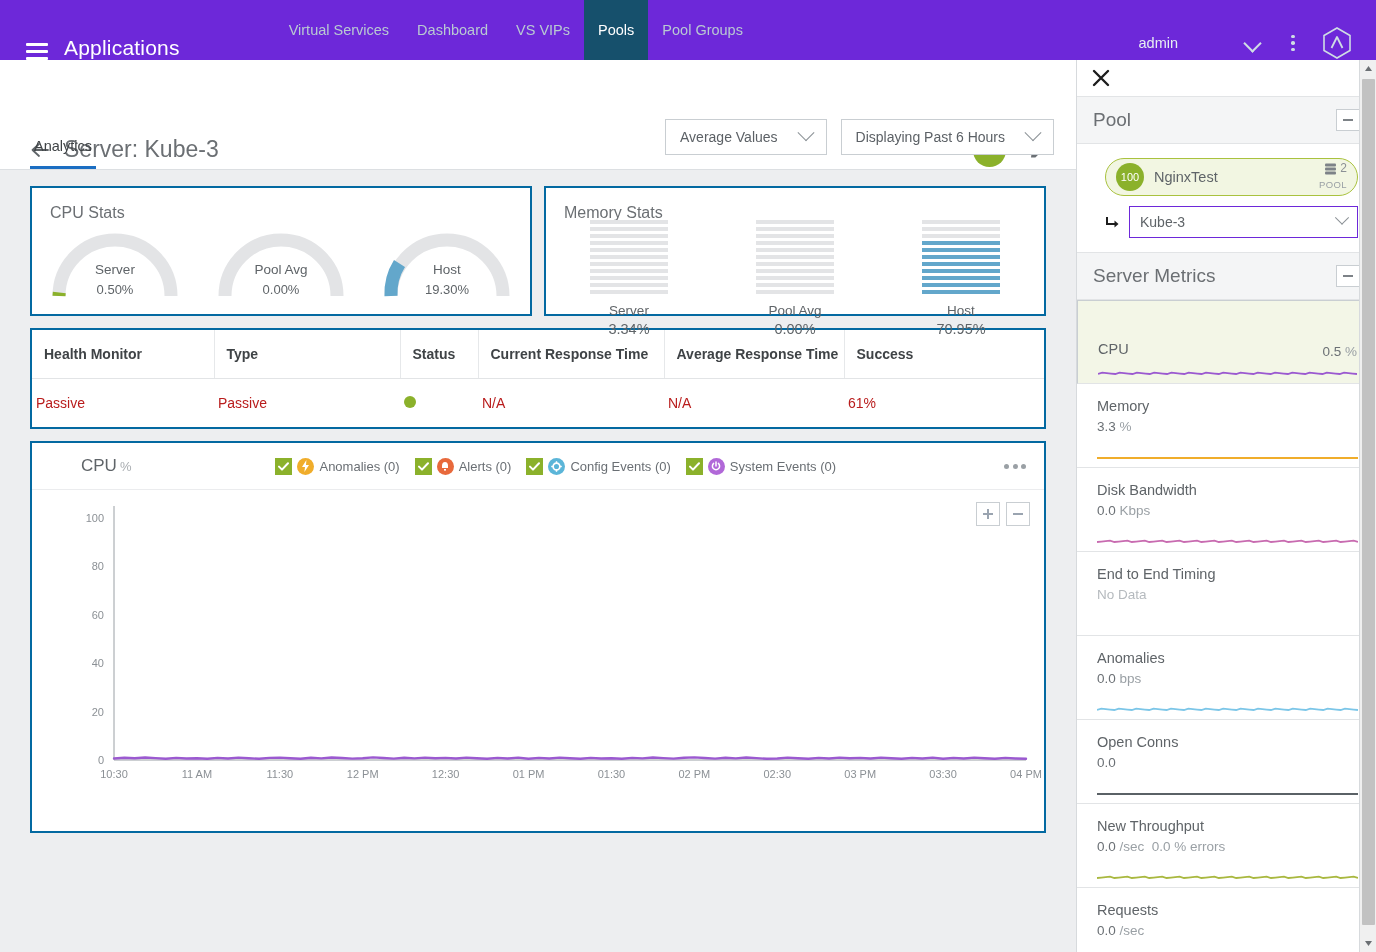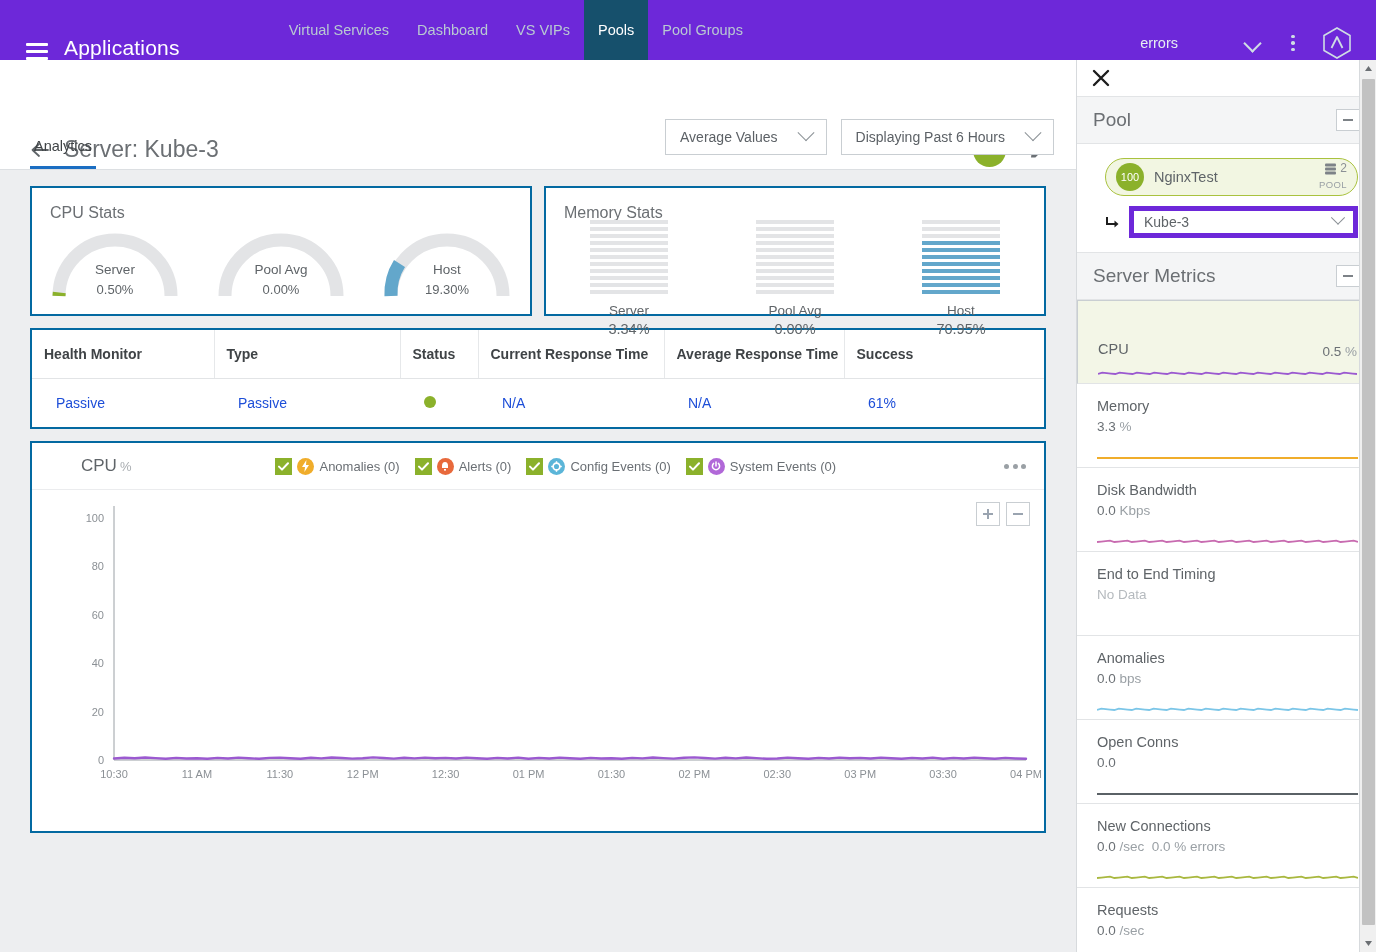--- a/index.html
+++ b/index.html
@@ -92,21 +92,21 @@
   .mem-val { font-size: 14.5px; color: #5f6468; margin-top: 3px; }
 
   
   .tbl-card { margin-top: 12px; }
   table { width: 100%; border-collapse: collapse; }
   th {
     text-align: left; font-size: 14px; color: #3f4346; font-weight: 700;
     padding: 16px 0 16px 12px; border-bottom: 1px solid #e2e4e6; border-left: 1px solid #e6e8ea;
   }
   th:first-child { border-left: none; padding-left: 12px; }
-  td { font-size: 14px; color: #1d4ed8; padding: 16px 0 16px 24px; }
+  td { font-size: 14px; color: #b91c1c; padding: 16px 0 16px 4px; }
   .status-dot { width: 12px; height: 12px; border-radius: 50%; background: #8bb12b; display: inline-block; }
 
   
   .chart-card { margin-top: 12px; height: 392px; position: relative; }
   .chart-head { height: 46px; display: flex; align-items: center; padding: 0 18px; position: relative; margin-left: 31px; }
   .chart-name { font-size: 17px; color: #5f6468; }
   .chart-name .unit { color: #a9adb1; font-size: 13px; margin-left: 3px; }
   .legend { display: flex; align-items: center; gap: 15px; margin-left: 144px; }
   .lg { display: flex; align-items: center; gap: 5px; cursor: pointer; }
   .cbx {
@@ -148,21 +148,21 @@
   .pool-score { width: 28px; height: 28px; border-radius: 50%; background: #8bb12b; color: #fff;
                 font-size: 11px; display: flex; align-items: center; justify-content: center; }
   .pool-name { font-size: 14.5px; color: #5f6468; margin-left: 10px; }
   .pool-meta { margin-left: auto; text-align: right; line-height: 1.05; }
   .pool-cnt { font-size: 12px; color: #8b9095; display: flex; align-items: center; gap: 3px; justify-content: flex-end; }
   .pool-kind { font-size: 9.5px; color: #9aa0a5; letter-spacing: .4px; }
 
   .server-row { margin: 10px 18px 14px 28px; display: flex; align-items: center; gap: 8px; }
   .arrow-hook { width: 16px; height: 16px; flex: none; }
   .srv-sel {
-    flex: 1; height: 32px; border: 5px solid #6d28d9; background: #fff; display: flex;
+    flex: 1; height: 32px; border: 1px solid #6d28d9; background: #fff; display: flex;
     align-items: center; justify-content: space-between; padding: 0 10px; font-size: 14px;
     color: #5f6468; cursor: pointer;
   }
   .srv-sel .cv { width: 10px; height: 10px; border-right: 1.5px solid #8b9196;
                  border-bottom: 1.5px solid #8b9196; transform: rotate(45deg) translate(-3px,-3px); }
 
   .metric {
     border-bottom: 1px solid #e2e4e6; padding: 14px 18px 0 20px; height: 84px;
     position: relative; cursor: pointer;
   }
@@ -194,21 +194,21 @@
   </div>
   <div class="app-title">Applications</div>
   <div class="nav-items">
     <div class="nav-item">Virtual Services</div>
     <div class="nav-item">Dashboard</div>
     <div class="nav-item">VS VIPs</div>
     <div class="nav-item active">Pools</div>
     <div class="nav-item">Pool Groups</div>
   </div>
   <div class="nav-right">
-    <div class="admin-label">errors</div>
+    <div class="admin-label">admin</div>
     <div class="chev-down"></div>
     <div class="kebab">
         <i></i>
         <i></i>
         <i></i>
       </div>
     <div class="logo-hex">
       <svg viewBox="0 0 34 34" width="34" height="34">
         <polygon points="17,2 30,9.5 30,24.5 17,32 4,24.5 4,9.5" fill="none" stroke="#cfdde4" stroke-width="1.6"></polygon>
         <path d="M11.5 22 L17 11 L22.5 22" fill="none" stroke="#cfdde4" stroke-width="1.8" stroke-linejoin="round"></path>
@@ -577,21 +577,21 @@
       <div class="metric">
         <div class="m-name">Open Conns</div>
         <div class="m-val">0.0</div>
         <div class="spark">
           <svg viewBox="0 0 100 12" preserveAspectRatio="none">
             <path d="M0 9 L1.6666666666666667 9.00 L3.3333333333333335 9.00 L5 9.00 L6.666666666666667 9.00 L8.333333333333334 9.00 L10 9.00 L11.666666666666668 9.00 L13.333333333333334 9.00 L15 9.00 L16.666666666666668 9.00 L18.333333333333336 9.00 L20 9.00 L21.666666666666668 9.00 L23.333333333333336 9.00 L25 9.00 L26.666666666666668 9.00 L28.333333333333336 9.00 L30 9.00 L31.666666666666668 9.00 L33.333333333333336 9.00 L35 9.00 L36.66666666666667 9.00 L38.333333333333336 9.00 L40 9.00 L41.66666666666667 9.00 L43.333333333333336 9.00 L45 9.00 L46.66666666666667 9.00 L48.333333333333336 9.00 L50 9.00 L51.66666666666667 9.00 L53.333333333333336 9.00 L55 9.00 L56.66666666666667 9.00 L58.333333333333336 9.00 L60 9.00 L61.66666666666667 9.00 L63.333333333333336 9.00 L65 9.00 L66.66666666666667 9.00 L68.33333333333334 9.00 L70 9.00 L71.66666666666667 9.00 L73.33333333333334 9.00 L75 9.00 L76.66666666666667 9.00 L78.33333333333334 9.00 L80 9.00 L81.66666666666667 9.00 L83.33333333333334 9.00 L85 9.00 L86.66666666666667 9.00 L88.33333333333334 9.00 L90 9.00 L91.66666666666667 9.00 L93.33333333333334 9.00 L95 9.00 L96.66666666666667 9.00 L98.33333333333334 9.00 L100 9.00" fill="none" stroke="#5a6166" stroke-width="1.8" vector-effect="non-scaling-stroke"></path>
           </svg>
         </div>
       </div>
       <div class="metric">
-        <div class="m-name">New Connections</div>
+        <div class="m-name">New Throughput</div>
         <div class="m-val">0.0 <span class="sub">/sec</span> &nbsp;<span class="sub">0.0 % errors</span></div>
         <div class="spark">
           <svg viewBox="0 0 100 12" preserveAspectRatio="none">
             <path d="M0 9 L1.6666666666666667 8.55 L3.3333333333333335 8.10 L5 7.65 L6.666666666666667 9.00 L8.333333333333334 8.55 L10 8.10 L11.666666666666668 7.65 L13.333333333333334 9.00 L15 8.55 L16.666666666666668 8.10 L18.333333333333336 7.65 L20 9.00 L21.666666666666668 8.55 L23.333333333333336 8.10 L25 7.65 L26.666666666666668 9.00 L28.333333333333336 8.55 L30 8.10 L31.666666666666668 7.65 L33.333333333333336 9.00 L35 8.55 L36.66666666666667 8.10 L38.333333333333336 7.65 L40 9.00 L41.66666666666667 8.55 L43.333333333333336 8.10 L45 7.65 L46.66666666666667 9.00 L48.333333333333336 8.55 L50 8.10 L51.66666666666667 7.65 L53.333333333333336 9.00 L55 8.55 L56.66666666666667 8.10 L58.333333333333336 7.65 L60 9.00 L61.66666666666667 8.55 L63.333333333333336 8.10 L65 7.65 L66.66666666666667 9.00 L68.33333333333334 8.55 L70 8.10 L71.66666666666667 7.65 L73.33333333333334 9.00 L75 8.55 L76.66666666666667 8.10 L78.33333333333334 7.65 L80 9.00 L81.66666666666667 8.55 L83.33333333333334 8.10 L85 7.65 L86.66666666666667 9.00 L88.33333333333334 8.55 L90 8.10 L91.66666666666667 7.65 L93.33333333333334 9.00 L95 8.55 L96.66666666666667 8.10 L98.33333333333334 7.65 L100 9.00" fill="none" stroke="#a9b83f" stroke-width="1.8" vector-effect="non-scaling-stroke"></path>
           </svg>
         </div>
       </div>
       <div class="metric">
         <div class="m-name">Requests</div>
         <div class="m-val">0.0 <span class="sub">/sec</span></div>

